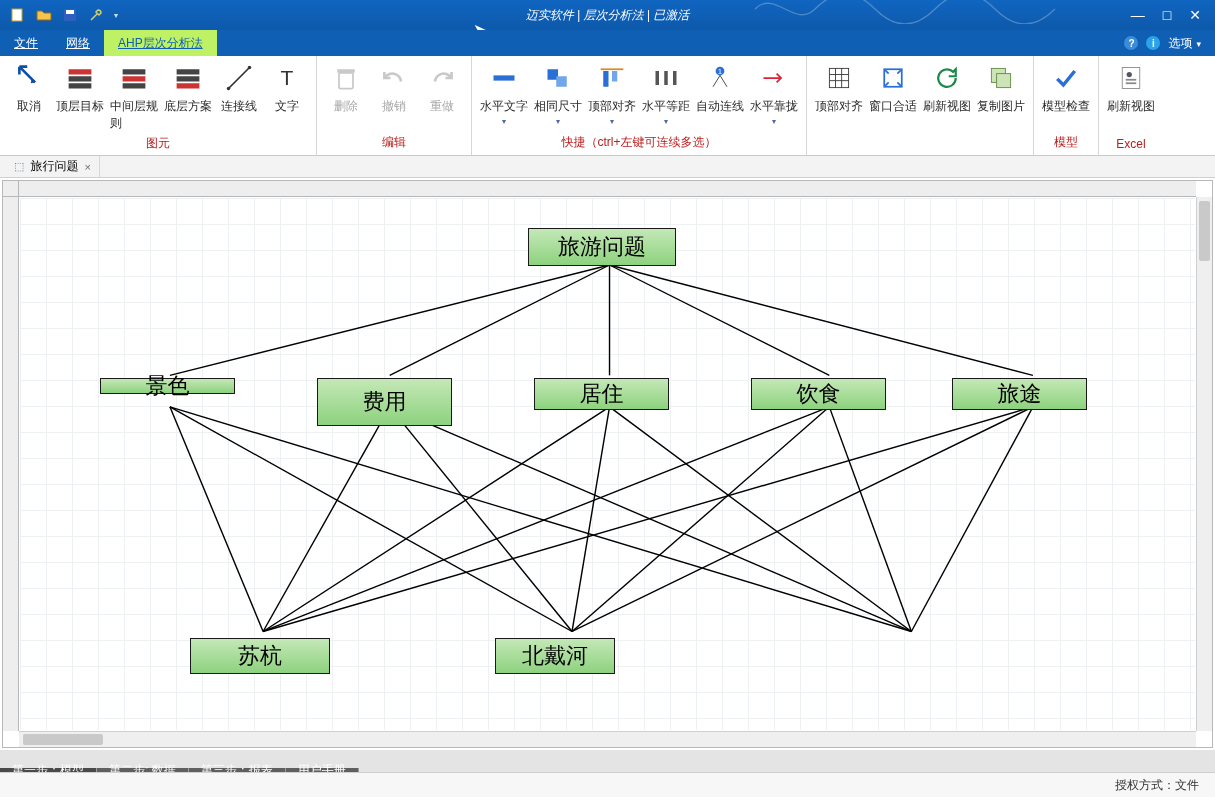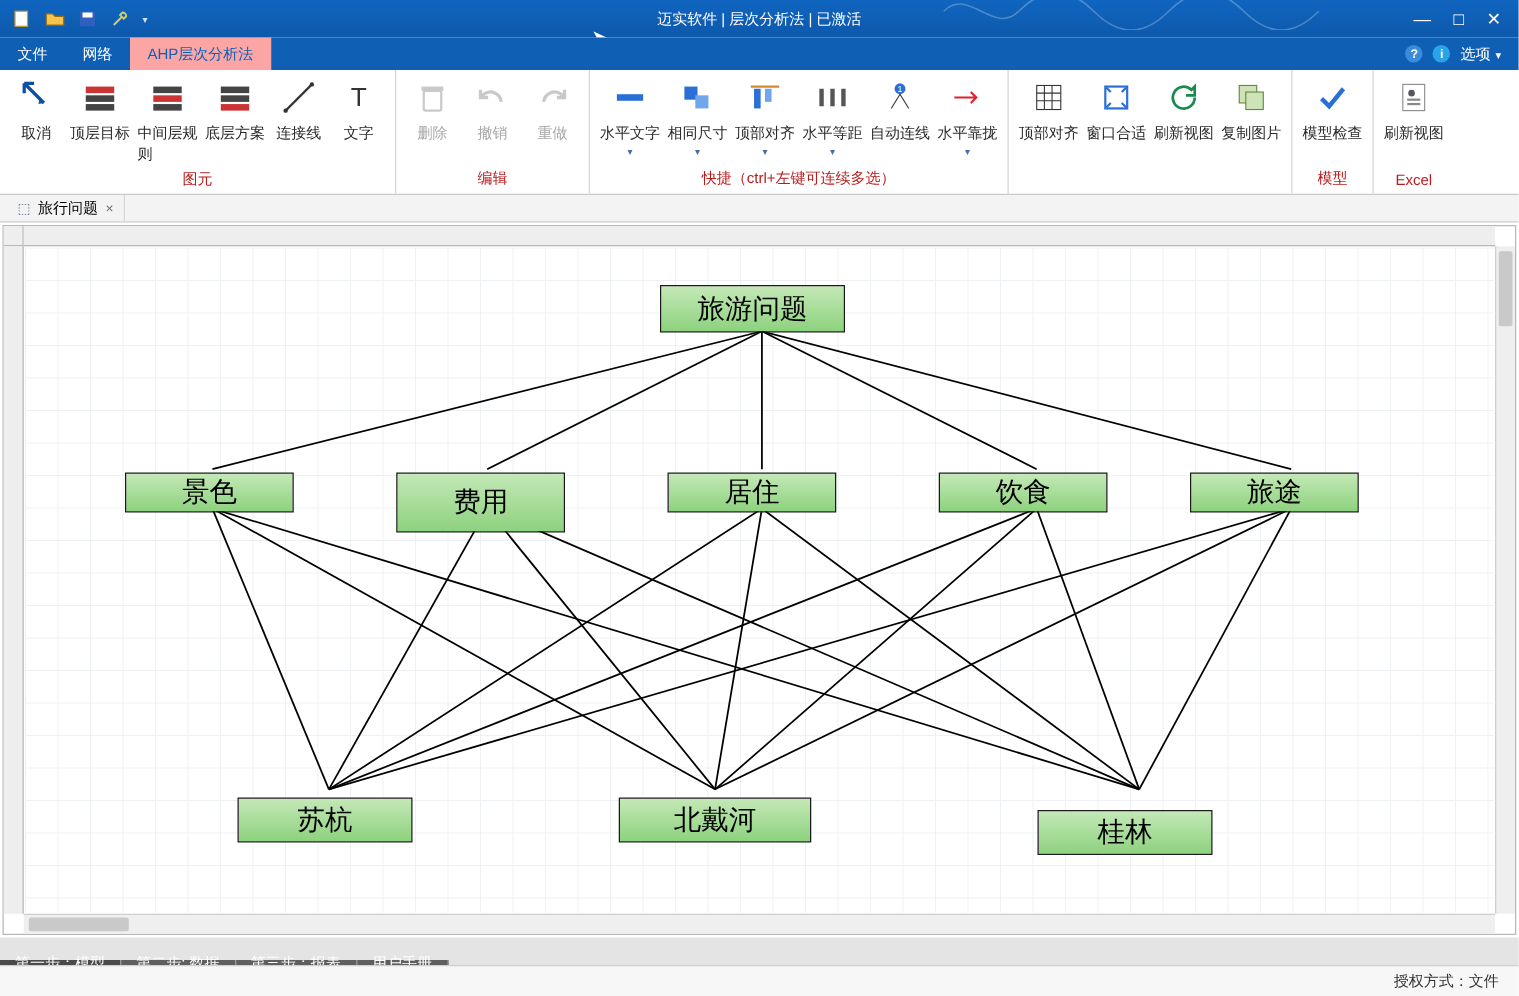--- a/index.html
+++ b/index.html
@@ -3,30 +3,30 @@
 <meta charset="utf-8">
 <style>
   * { margin: 0; padding: 0; box-sizing: border-box; font-family: "Microsoft YaHei", sans-serif; }
   html, body { width: 1215px; height: 797px; overflow: hidden; }
   #app { width: 1215px; height: 797px; display: flex; flex-direction: column; background: #fff; }
 
   
   .titlebar { height: 30px; background: linear-gradient(#1065c0,#0d59ab); color: #fff; display: flex; align-items: center; font-size: 12px; position: relative; }
   .titlebar .qat { display: flex; gap: 10px; padding-left: 10px; align-items: center; }
   .titlebar .qat .q { width: 16px; height: 16px; display:flex; align-items:center; justify-content:center; }
-  .titlebar .title { position: absolute; left: 50%; transform: translateX(-50%); white-space: nowrap; }
+  .titlebar .title { position: absolute; left: 50%; transform: translateX(-50%); white-space: nowrap; font-style: italic; }
   .titlebar .winbtns { margin-left: auto; display: flex; gap: 18px; padding-right: 14px; align-items:center;}
   .titlebar .winbtns span { font-size: 14px; cursor: default; }
   .swirl { position:absolute; right:150px; top:-6px; opacity:.25; pointer-events:none; }
   .swirl svg { stroke:#fff; fill:none; stroke-width:1.3; }
 
   
   .menubar { height: 26px; background: #0f5fb5; color: #fff; display:flex; align-items:center; font-size: 12px; position:relative;}
-  .menubar .menu { padding: 0 14px; height:100%; display:flex; align-items:center; }
-  .menubar .menu.active { background:#fca5a5; color:#0f5fb5; }
+  .menubar .menu { padding: 0 14px; height:100%; display:flex; align-items:center;text-decoration:underline; }
+  .menubar .menu.active { background:#bef264; color:#0f5fb5; }
   .menubar .right { margin-left:auto; display:flex; align-items:center; gap:8px; padding-right:14px; }
   .menubar .right .circ { width:14px; height:14px; border-radius:50%; background:#3a8cd8; display:flex; align-items:center; justify-content:center; font-size:10px; font-weight:bold;}
   .menubar .dd::after{content:"▾"; font-size:9px; margin-left:4px;}
 
   
   .ribbon { height: 100px; background:#fff; border-bottom:1px solid #c9c9c9; display:flex; }
   .group { border-right:1px solid #d6d6d6; display:flex; flex-direction:column; }
   .group .items { flex:1 1 auto; display:flex; align-items:flex-start; padding:6px 8px 0 8px; gap:6px; }
   .group .glabel { text-align:center; font-size:12px; color:#b91c1c; padding:3px 0 4px; white-space:nowrap;}
   .rbtn { width:48px; display:flex; flex-direction:column; align-items:center; font-size:12px; color:#2a2a2a; gap:4px; position:relative;}
@@ -399,29 +399,28 @@
         <line x1="799" y1="212" x2="240" y2="440"></line>
           <line x1="799" y1="212" x2="545" y2="440"></line>
           <line x1="799" y1="212" x2="880" y2="440"></line>
         <line x1="1000" y1="212" x2="240" y2="440"></line>
           <line x1="1000" y1="212" x2="545" y2="440"></line>
           <line x1="1000" y1="212" x2="880" y2="440"></line>
       </svg>
 
       <div class="node" style="left:508px; top:30px; width:148px; height:38px">旅游问题</div>
 
-      <div class="node" style="left:80px;  top:180px; width:135px; height:32px">景色</div>
+      <div class="node" style="left:80px;  top:180px; width:135px; height:16px">景色</div>
       <div class="node" style="left:297px; top:180px; width:135px; height:48px">费用</div>
       <div class="node" style="left:514px; top:180px; width:135px; height:32px">居住</div>
       <div class="node" style="left:932px; top:180px; width:135px; height:32px">旅途</div>
       <div class="node" style="left:731px; top:180px; width:135px; height:32px">饮食</div>
 
       <div class="node" style="left:170px; top:440px; width:140px; height:36px">苏杭</div>
-      <div class="node" style="left:475px; top:440px; width:154px; height:36px">北戴河</div>
-      <div class="node" style="left:810px; top:450px; width:140px; height:36px">桂林</div>
+      <div class="node" style="left:475px; top:440px; width:120px; height:36px">北戴河</div>
     </div>
   </div>
 
   <div class="bottomtabs">
     <div class="btab sel">第一步：模型</div>
     <div class="btab">第二步: 数据</div>
     <div class="btab">第三步：报表</div>
     <div class="btab">用户手册</div>
   </div>
 

